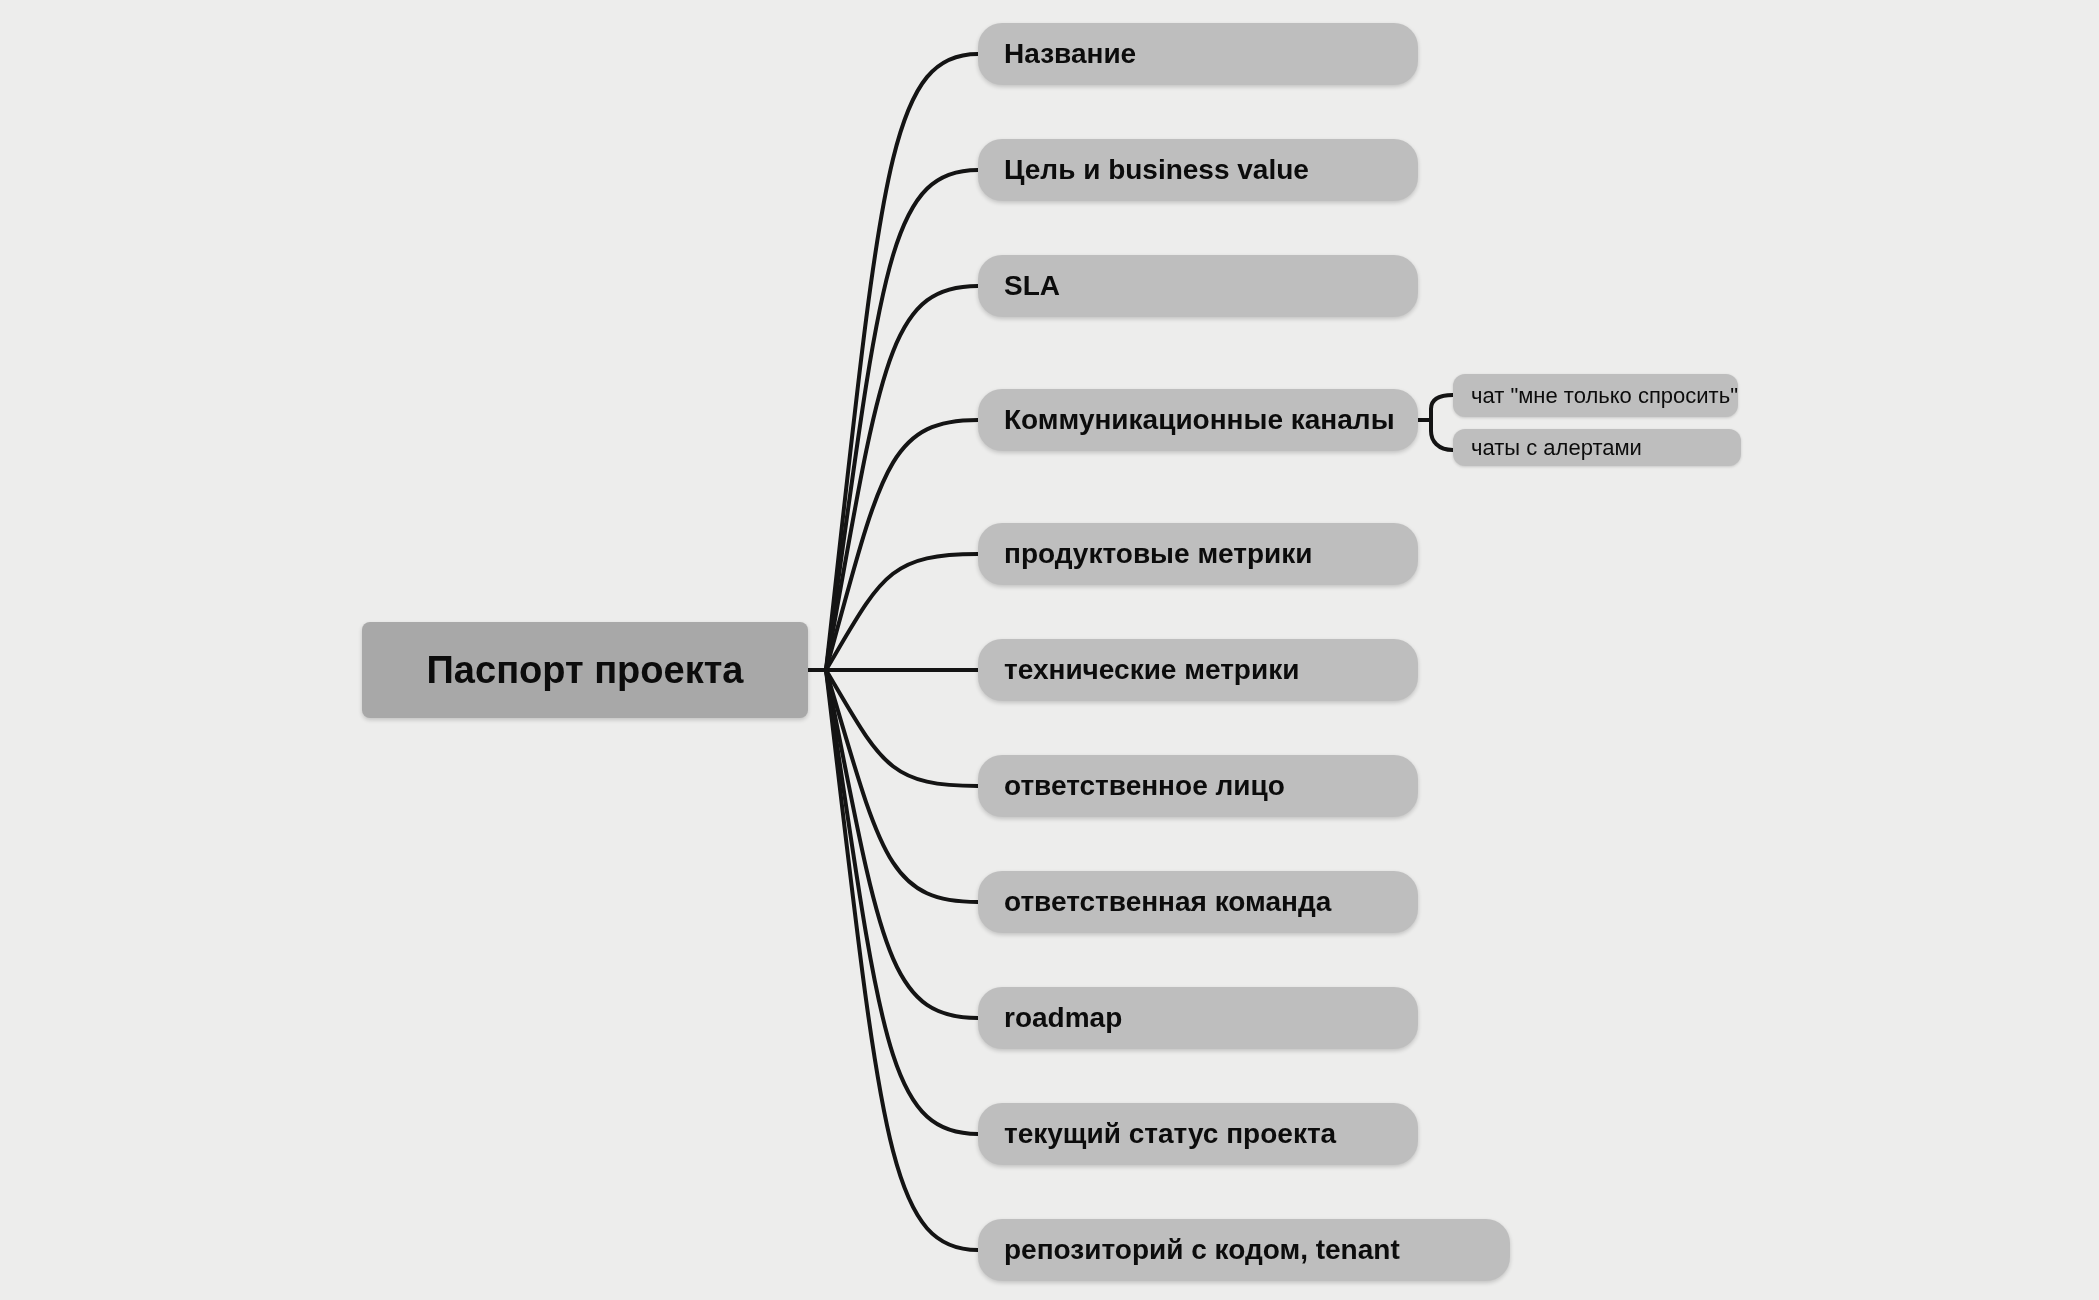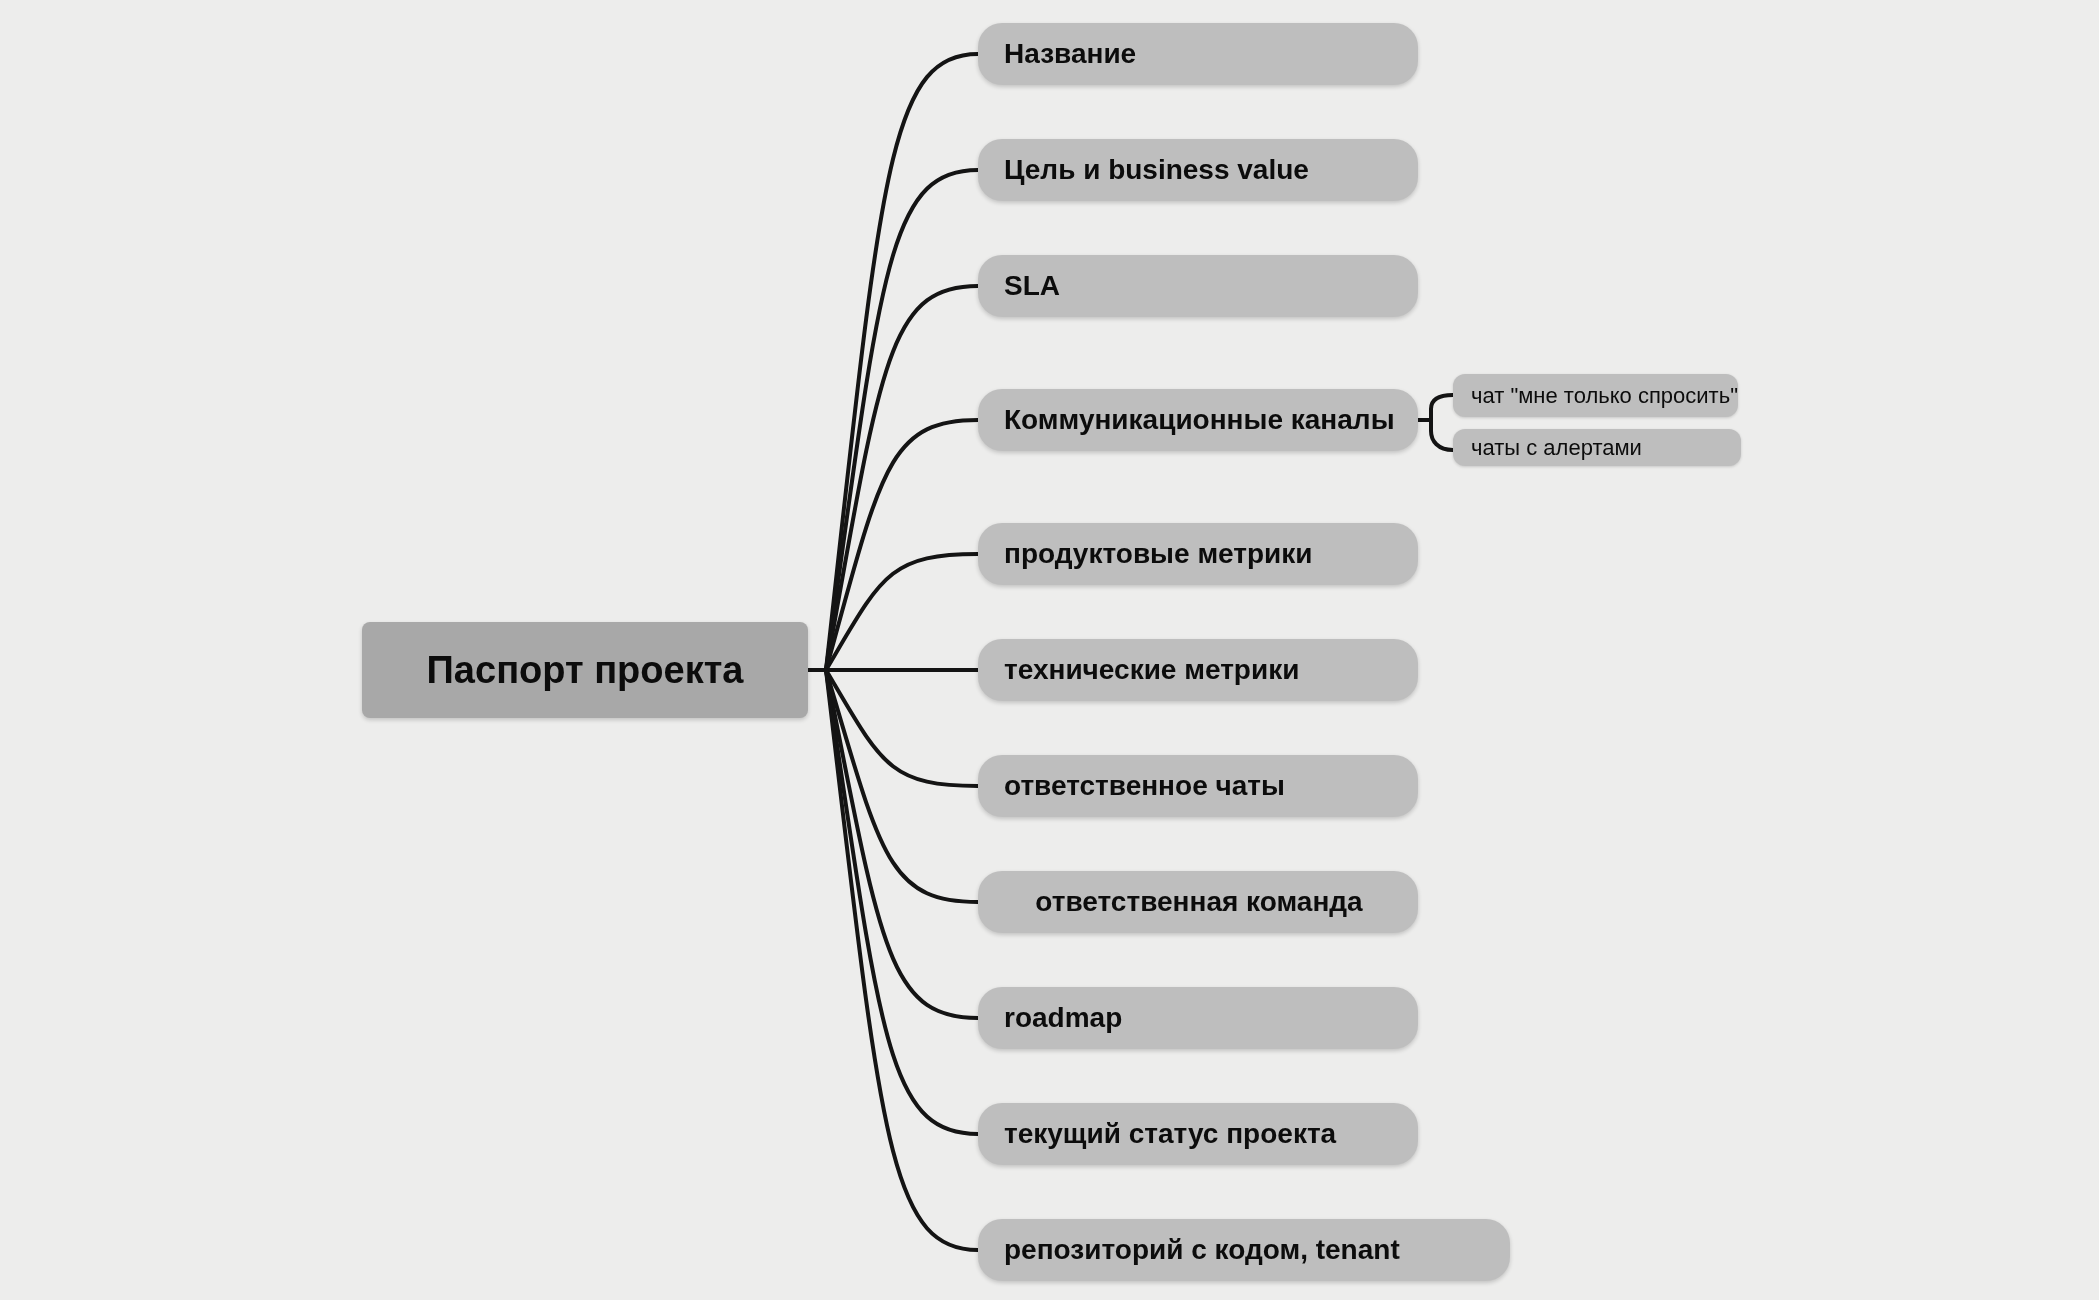--- a/index.html
+++ b/index.html
@@ -99,24 +99,24 @@
 
   <div class="node" style="left:978px;top:523px;width:440px;height:62px;">
     <span>продуктовые метрики</span>
   </div>
 
   <div class="node" style="left:978px;top:639px;width:440px;height:62px;">
     <span>технические метрики</span>
   </div>
 
   <div class="node" style="left:978px;top:755px;width:440px;height:62px;">
-    <span>ответственное чаты</span>
+    <span>ответственное лицо</span>
   </div>
 
-  <div class="node" style="left:978px;top:871px;width:440px;height:62px;justify-content:center;">
+  <div class="node" style="left:978px;top:871px;width:440px;height:62px;">
     <span>ответственная команда</span>
   </div>
 
   <div class="node" style="left:978px;top:987px;width:440px;height:62px;">
     <span>roadmap</span>
   </div>
 
   <div class="node" style="left:978px;top:1103px;width:440px;height:62px;">
     <span>текущий статус проекта</span>
   </div>

